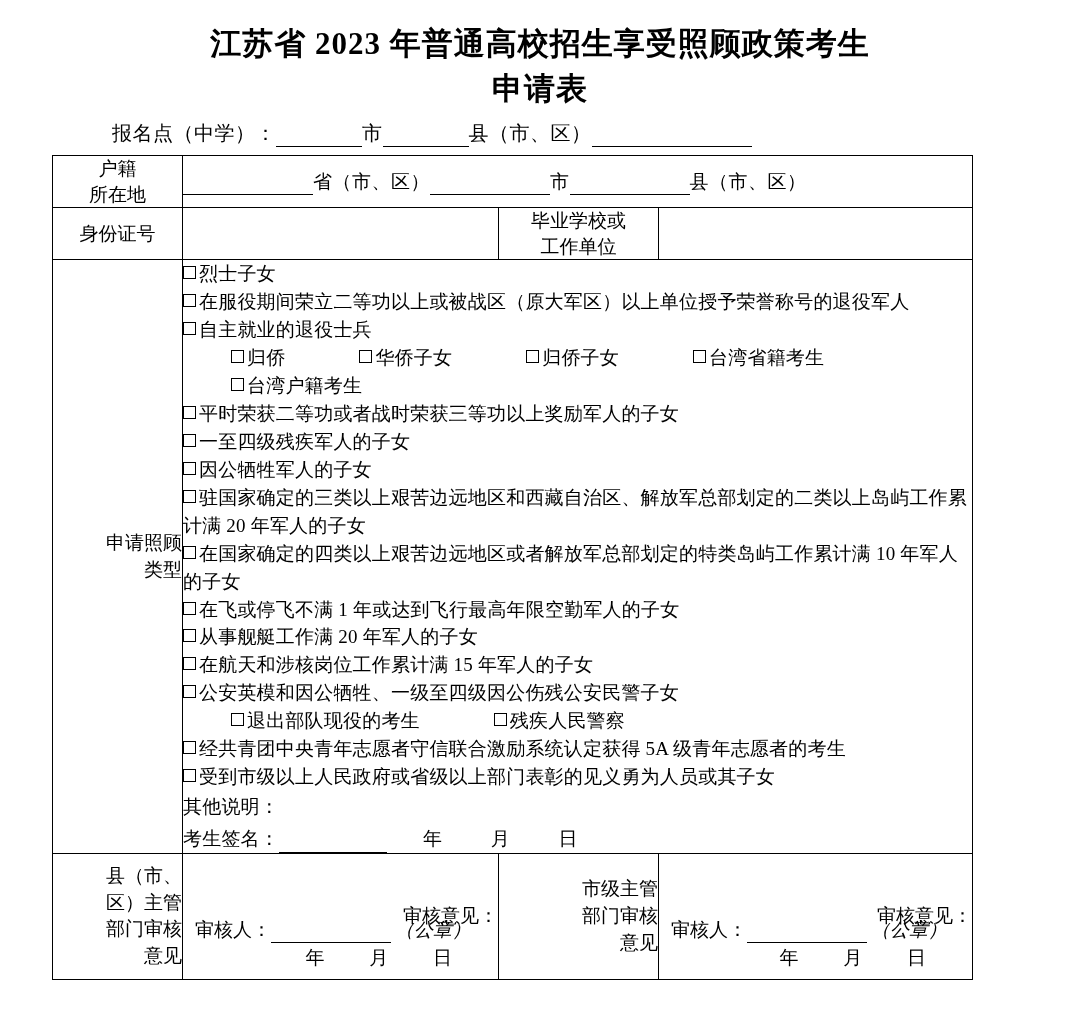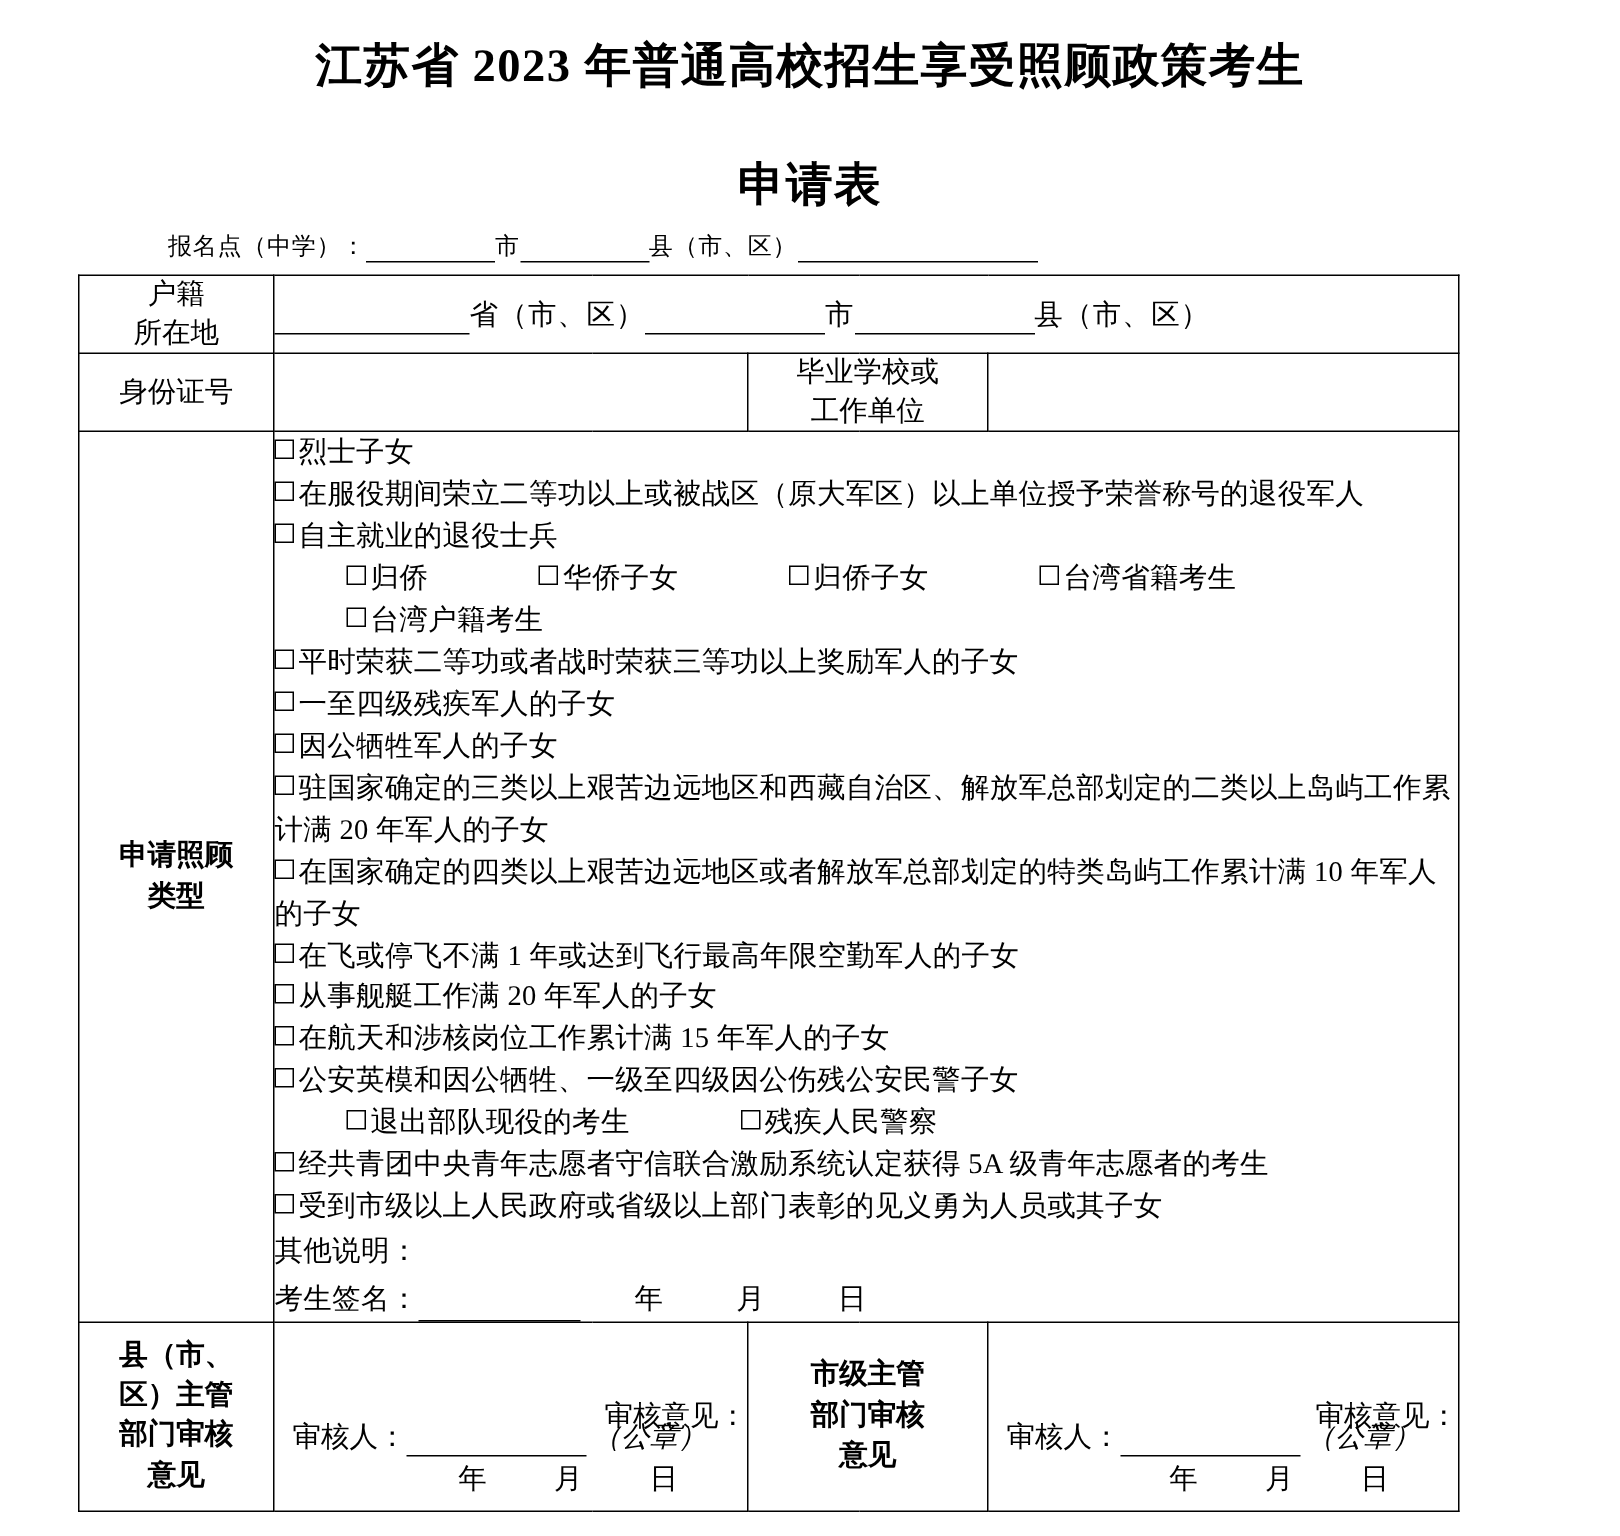--- a/index.html
+++ b/index.html
@@ -23,26 +23,25 @@
   }
   .title {
     text-align: center;
     font-size: 31px;
     font-weight: bold;
     line-height: 1.45;
     letter-spacing: 1px;
   }
   .title .line2 {
     display: block;
-    margin-top: 34px;
   }
   .subheader {
     margin-top: 8px;
     margin-left: 60px;
-    font-size: 16px;
+    font-size: 20px;
     white-space: nowrap;
     letter-spacing: 0.5px;
   }
   .ul {
     display: inline-block;
     border-bottom: 1.5px solid #000;
     vertical-align: bottom;
   }
   .ul.w1 { width: 86px; }
   .ul.w2 { width: 86px; }
@@ -152,24 +151,23 @@
     margin-left: 4px;
     font-style: italic;
   }
   .opinion .dates {
     text-align: right;
     padding-right: 14px;
     letter-spacing: 20px;
     margin-top: 2px;
   }
   .vcenter-label {
-    text-align: center;
+    text-align: right;
     line-height: 1.4;
     padding: 4px 2px;
-    font-weight: bold;
   }
 </style>
 </head>
 <body>
 
 <div class="page">
 
   <div class="title">
     <span>江苏省 2023 年普通高校招生享受照顾政策考生</span>
     <span class="line2">申请表</span>

